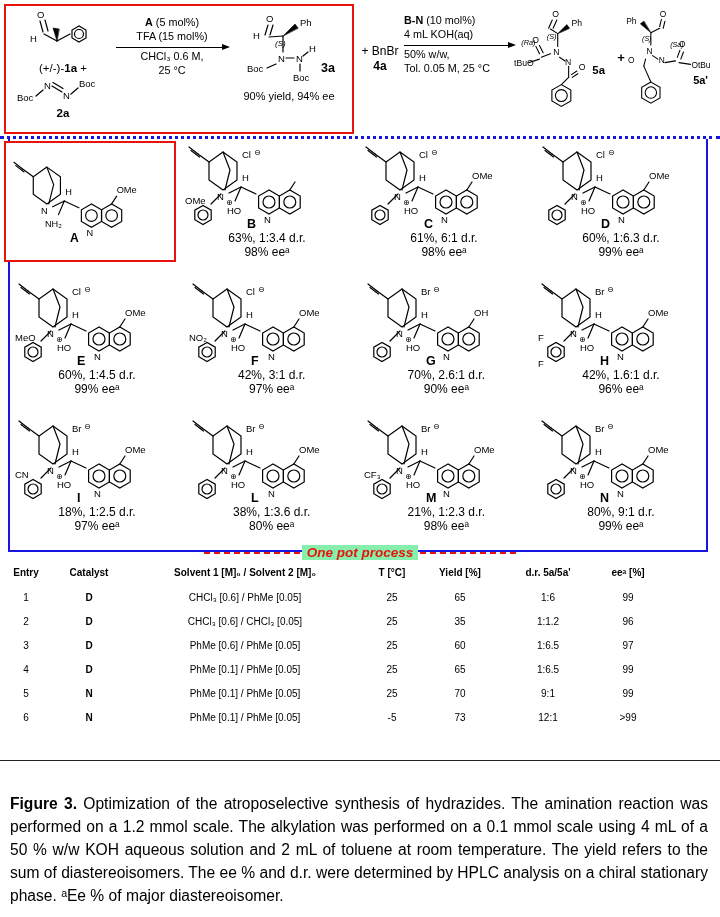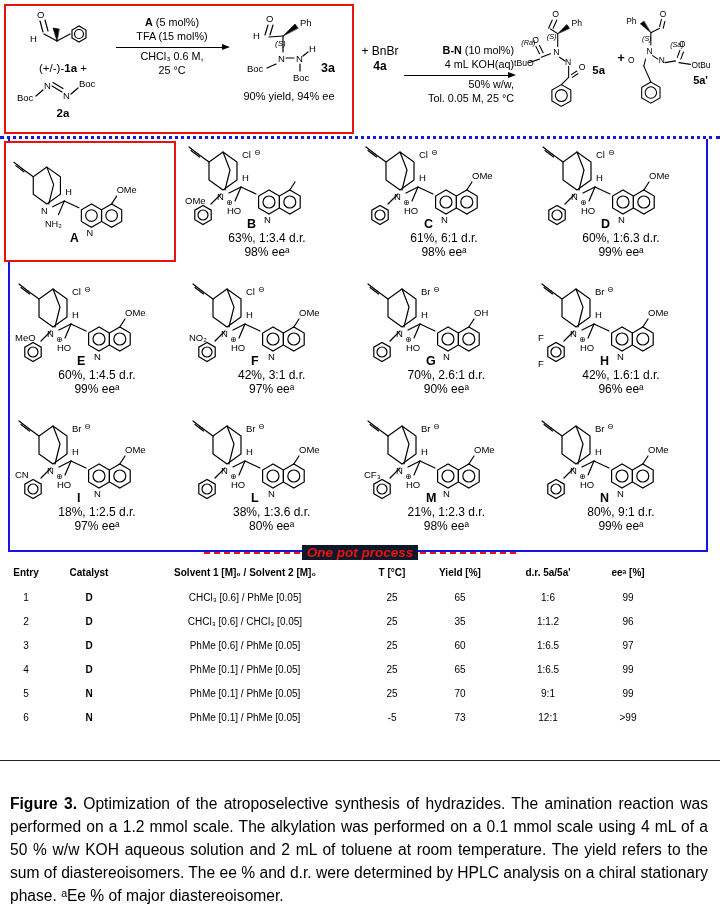--- a/index.html
+++ b/index.html
@@ -13,38 +13,38 @@
   .lbl{font-size:11.5px;line-height:13px;text-align:center;white-space:nowrap}
   .rxn{width:112px;display:flex;flex-direction:column;align-items:center;margin-top:8px}
   .cond{font-size:10.8px;line-height:13.5px;text-align:center;white-space:nowrap}
   .arrow{position:relative;width:100%;height:0;border-top:1.6px solid #000;margin:4px 0 2px}
   .arrow:after{content:"";position:absolute;right:-2px;top:-4.3px;border-left:8px solid #000;
                border-top:3.8px solid transparent;border-bottom:3.8px solid transparent}
   .col3a{flex:1;display:flex;flex-direction:column;align-items:center;margin-top:4px}
   .res3a{font-size:11px;text-align:center;white-space:nowrap}
   .scheme-right{position:absolute;left:356px;top:4px;width:362px;height:131px;display:flex}
   .bnbr{width:48px;margin-top:40px;font-size:12px;text-align:center;line-height:15px}
-  .rxn2{width:110px;display:flex;flex-direction:column;align-items:flex-end;margin-top:40px}
+  .rxn2{width:110px;display:flex;flex-direction:column;align-items:flex-start;margin-top:10px}
   .plusmid{margin-top:46px;font-size:13px;font-weight:bold;width:10px;text-align:center}
 
   
   .dotline{position:absolute;left:0;top:136px;width:720px;height:0;border-top:3px dotted #1616e0}
   .blue-box{position:absolute;left:8px;top:139px;width:700px;height:413px;border:2.5px solid #1616e0;
             border-top:none;box-sizing:border-box}
   .abox{position:absolute;left:4px;top:141px;width:172px;height:121px;border:2.5px solid #e8140c;
         background:#fff;z-index:3;box-sizing:border-box;display:flex;justify-content:center;align-items:center}
   .catrow{position:absolute;display:flex;justify-content:space-between;z-index:2}
   .row1{left:182px;top:144px;width:524px}
   .row2{left:12px;top:281px;width:694px}
   .row3{left:12px;top:418px;width:694px}
   .cell{width:170px;display:flex;flex-direction:column;align-items:center}
   .res{font-size:12px;line-height:13.5px;text-align:right;white-space:nowrap}
   .onepot{position:absolute;left:0;top:545px;width:720px;display:flex;justify-content:center;align-items:center;z-index:5}
   .opdash{width:96px;border-top:2px dashed #e8140c;height:0;margin:0 2px}
-  .optext{color:#e8140c;font-weight:bold;font-style:italic;font-size:13.5px;background:#0f172a;padding:0 5px;line-height:15px}
+  .optext{color:#e8140c;font-weight:bold;font-style:italic;font-size:13.5px;background:#86efac;padding:0 5px;line-height:15px}
 
   
   .table{position:absolute;left:0;top:559px;width:696px;font-size:10px}
   .trow{display:grid;grid-template-columns:52px 74px 238px 56px 80px 96px 64px;height:24px;align-items:center;text-align:center}
   .thead{font-weight:bold;height:26px}
   .tcat{font-weight:bold}
 
   
   .rule{position:absolute;left:0;top:760px;width:720px;border-top:1.6px solid #222}
   .caption{position:absolute;left:10px;top:776px;width:698px;font-size:15.6px;line-height:23px;text-align:justify}

